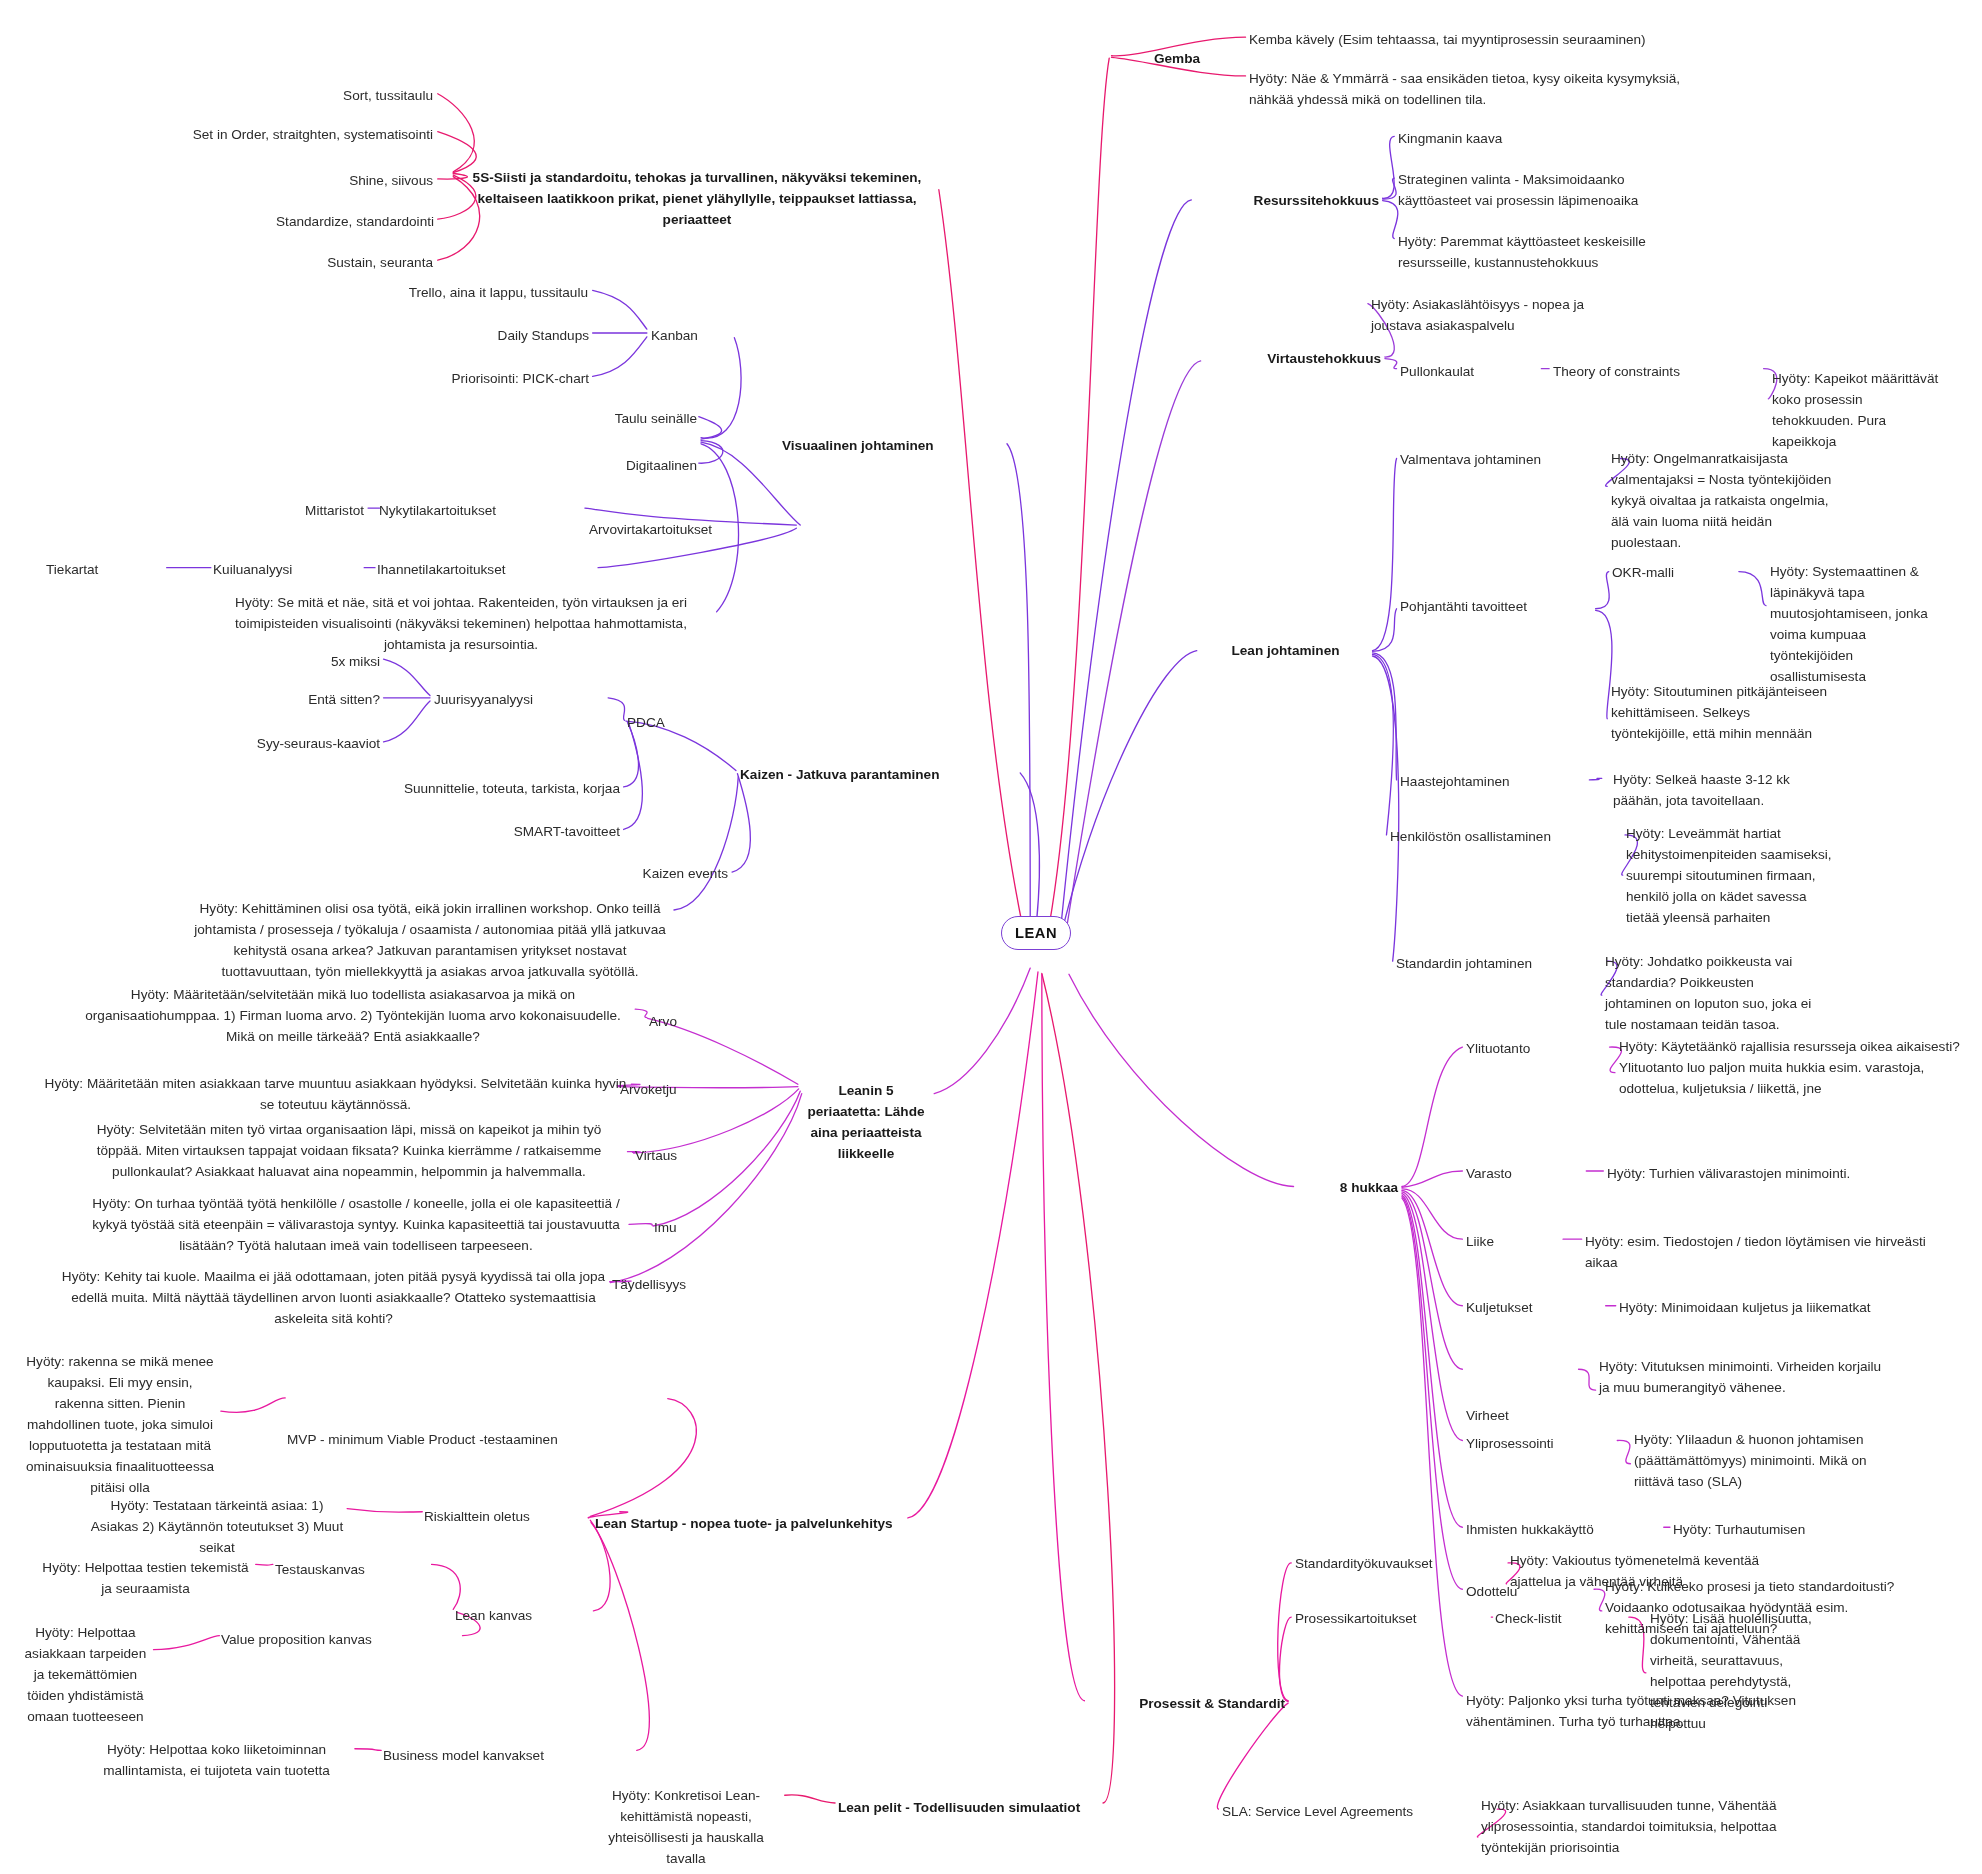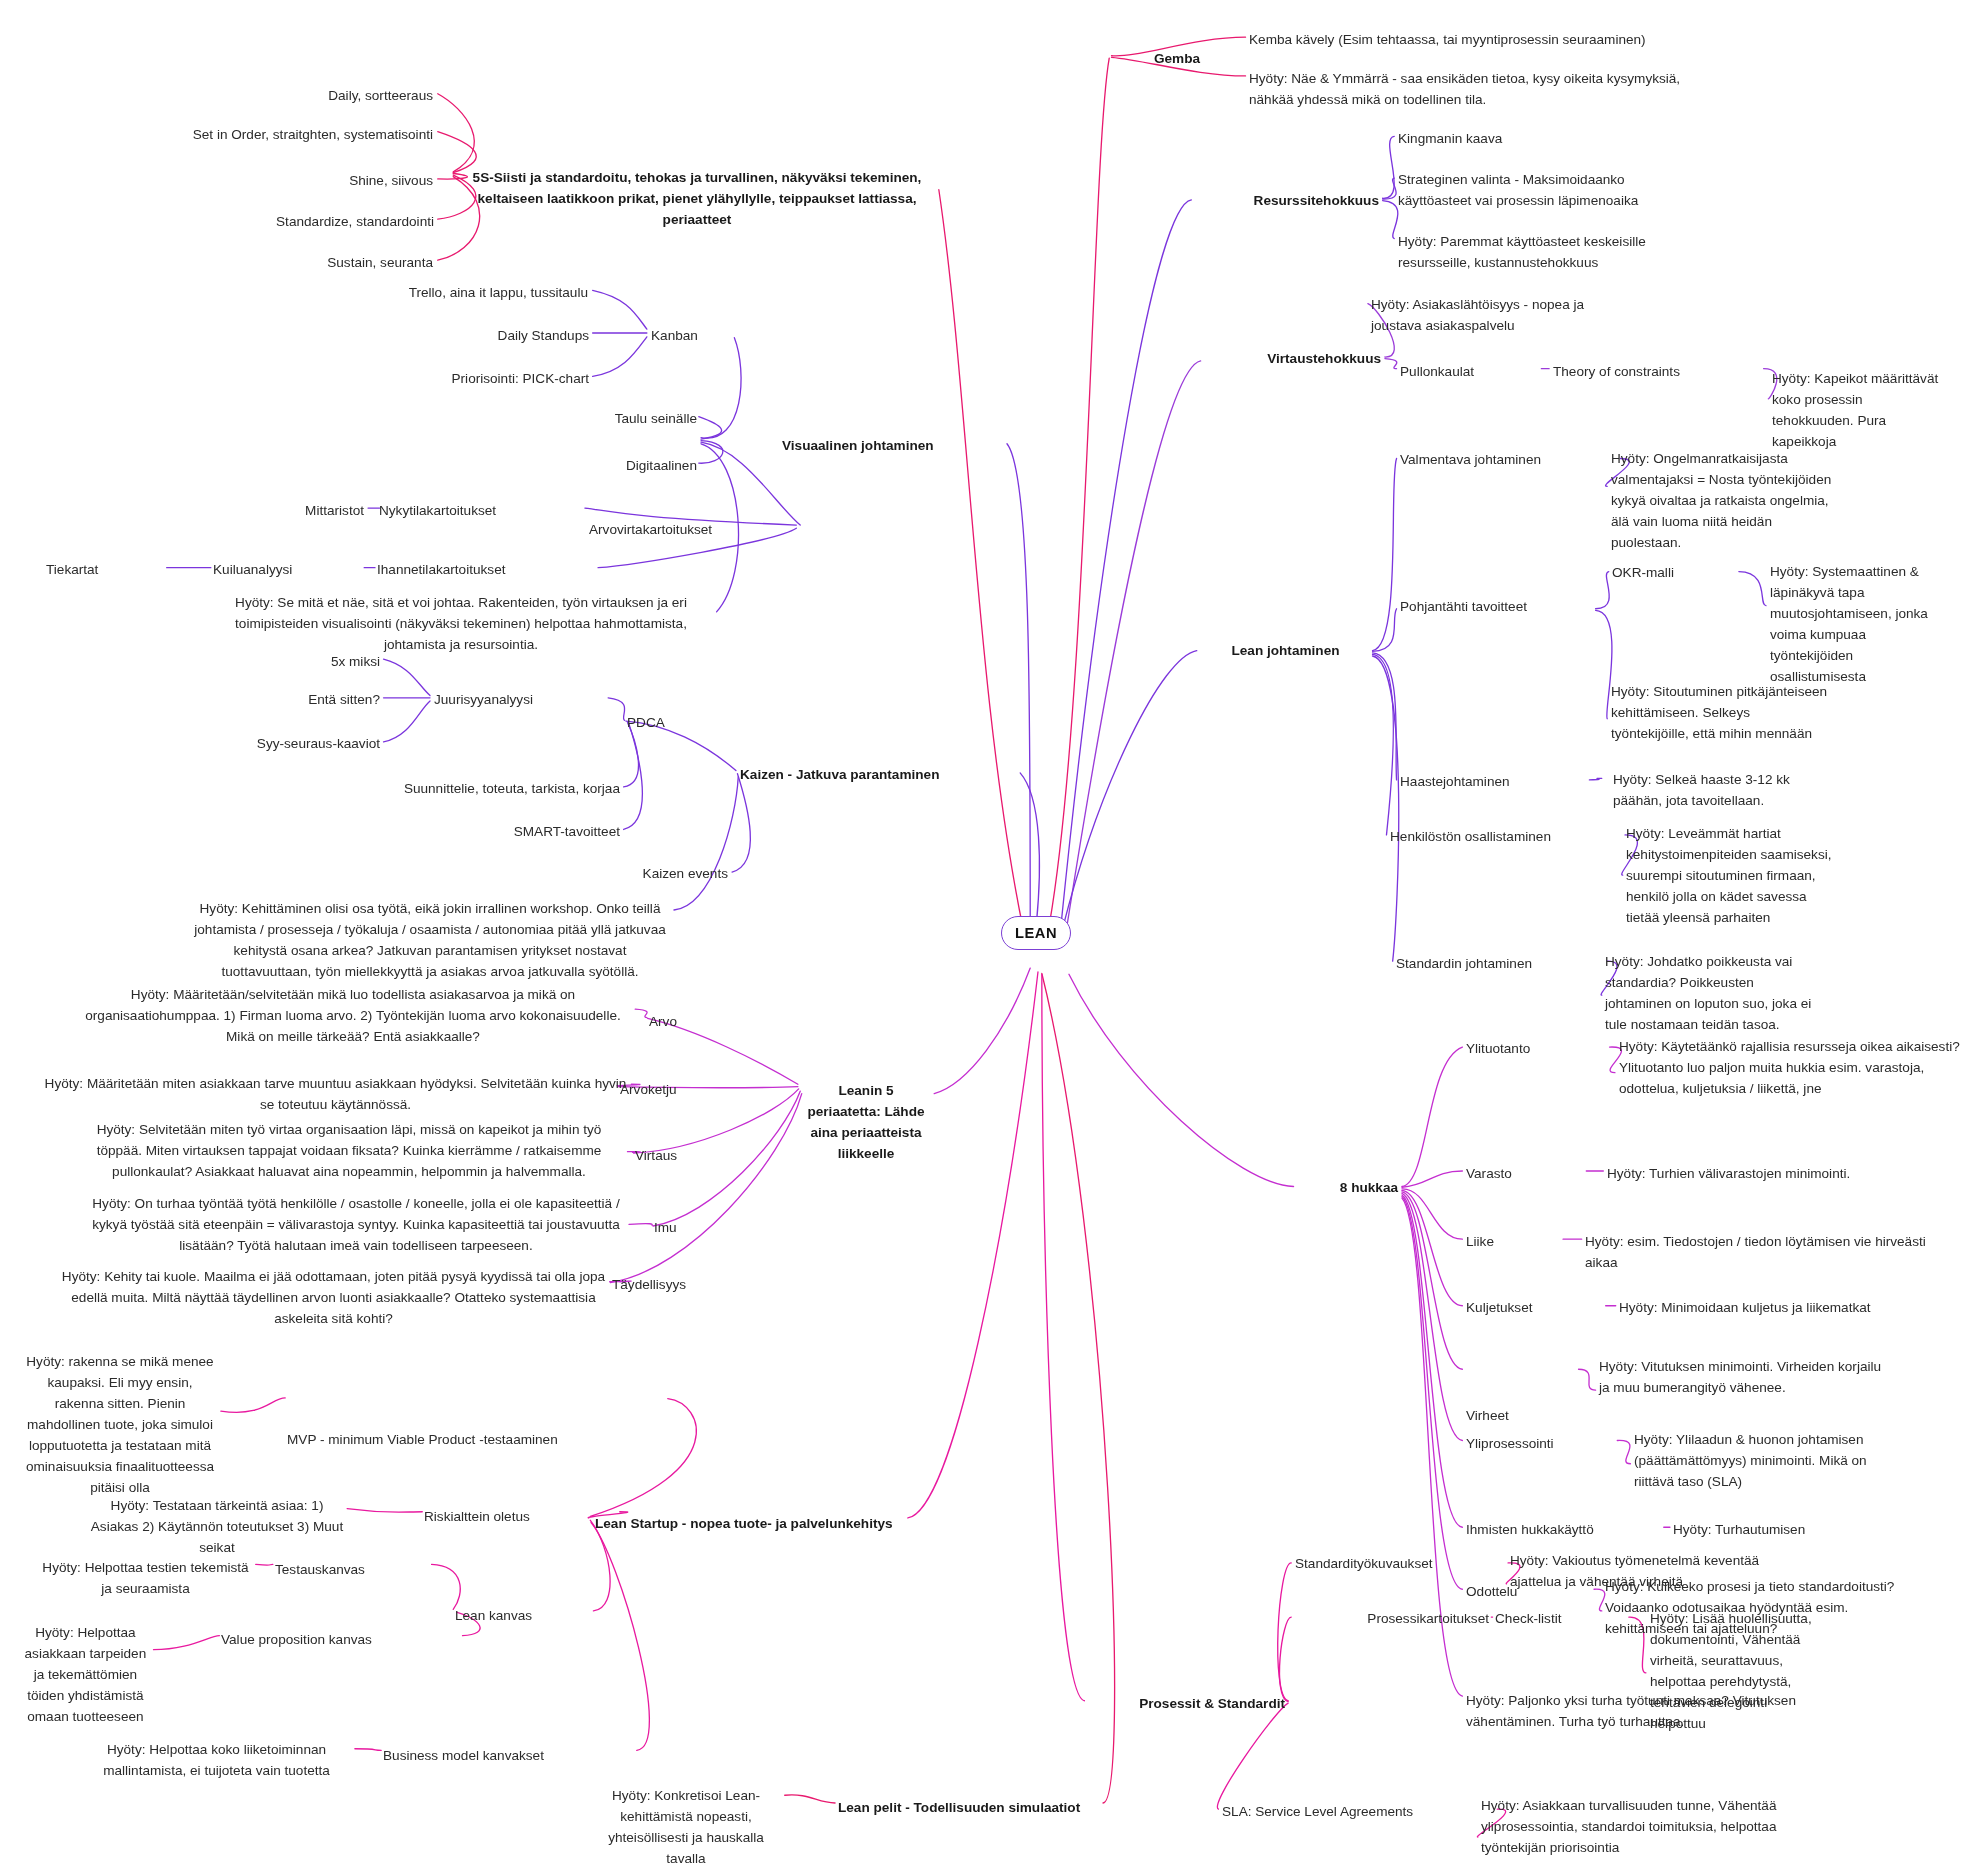--- a/index.html
+++ b/index.html
@@ -160,21 +160,21 @@
       <path d="M 1663 2196 C 1640 2190, 1650 2018, 1667 2018" stroke="#e8199f" stroke-width="1.7" fill="none" stroke-linecap="round"></path>
       <path d="M 1663 2197 C 1642 2192, 1655 2088, 1667 2088" stroke="#e8199f" stroke-width="1.7" fill="none" stroke-linecap="round"></path>
       <path d="M 1663 2199 C 1645 2210, 1560 2330, 1573 2336" stroke="#e8199f" stroke-width="1.7" fill="none" stroke-linecap="round"></path>
       <path d="M 1947 2018 C 1985 2016, 1940 2045, 1945 2045" stroke="#e8199f" stroke-width="1.7" fill="none" stroke-linecap="round"></path>
       <path d="M 1927 2088 C 1925 2088, 1925 2088, 1926 2088" stroke="#e8199f" stroke-width="1.7" fill="none" stroke-linecap="round"></path>
       <path d="M 2103 2088 C 2140 2086, 2110 2160, 2125 2160" stroke="#e8199f" stroke-width="1.7" fill="none" stroke-linecap="round"></path>
       <path d="M 1933 2336 C 1970 2334, 1900 2372, 1908 2372" stroke="#e8199f" stroke-width="1.7" fill="none" stroke-linecap="round"></path>
       <path d="M 1400 2196 C 1360 2190, 1345 1600, 1345 1258" stroke="#e8199f" stroke-width="1.7" fill="none" stroke-linecap="round"></path>
     </svg>
   <div id="nodes-layer">
-      <div class="node ta-right" style="left: 232px; top: 85px; width: 201px;">Daily, sortteeraus</div>
+      <div class="node ta-right" style="left: 232px; top: 85px; width: 201px;">Sort, tussitaulu</div>
       <div class="node ta-right" style="left: 108px; top: 124px; width: 325px;">Set in Order, straitghten, systematisointi</div>
       <div class="node ta-right" style="left: 232px; top: 170px; width: 201px;">Shine, siivous</div>
       <div class="node ta-right" style="left: 178px; top: 211px; width: 256px;">Standardize, standardointi</div>
       <div class="node ta-right" style="left: 232px; top: 252px; width: 201px;">Sustain, seuranta</div>
       <div class="node bold ta-center" style="left: 457px; top: 167px; width: 480px;">5S-Siisti ja standardoitu, tehokas ja turvallinen, näkyväksi tekeminen, keltaiseen laatikkoon prikat, pienet ylähyllylle, teippaukset lattiassa, periaatteet</div>
       <div class="node ta-right" style="left: 348px; top: 282px; width: 240px;">Trello, aina it lappu, tussitaulu</div>
       <div class="node ta-right" style="left: 434px; top: 325px; width: 155px;">Daily Standups</div>
       <div class="node ta-right" style="left: 372px; top: 368px; width: 217px;">Priorisointi: PICK-chart</div>
       <div class="node ta-left" style="left: 651px; top: 325px; width: 85px;">Kanban</div>
       <div class="node ta-right" style="left: 542px; top: 408px; width: 155px;">Taulu seinälle</div>
@@ -261,21 +261,21 @@
       <div class="node ta-left" style="left: 1466px; top: 1433px; width: 147px;">Yliprosessointi</div>
       <div class="node ta-left" style="left: 1634px; top: 1429px; width: 256px;">Hyöty: Ylilaadun &amp; huonon johtamisen (päättämättömyys) minimointi. Mikä on riittävä taso (SLA)</div>
       <div class="node ta-left" style="left: 1466px; top: 1519px; width: 194px;">Ihmisten hukkakäyttö</div>
       <div class="node ta-left" style="left: 1673px; top: 1519px; width: 217px;">Hyöty: Turhautumisen</div>
       <div class="node ta-left" style="left: 1466px; top: 1581px; width: 124px;">Odottelu</div>
       <div class="node ta-left" style="left: 1605px; top: 1576px; width: 310px;">Hyöty: Kulkeeko prosesi ja tieto standardoitusti? Voidaanko odotusaikaa hyödyntää esim. kehittämiseen tai ajatteluun?</div>
       <div class="node ta-left" style="left: 1466px; top: 1690px; width: 379px;">Hyöty: Paljonko yksi turha työtunti maksaa? Vitutuksen vähentäminen. Turha työ turhauttaa.</div>
       <div class="node bold ta-right" style="left: 1084px; top: 1693px; width: 201px;">Prosessit &amp; Standardit</div>
       <div class="node ta-left" style="left: 1295px; top: 1553px; width: 209px;">Standardityökuvaukset</div>
       <div class="node ta-left" style="left: 1510px; top: 1550px; width: 271px;">Hyöty: Vakioutus työmenetelmä keventää ajattelua ja vähentää virheitä</div>
-      <div class="node ta-left" style="left: 1295px; top: 1608px; width: 194px; text-align: right;">Prosessikartoitukset</div>
+      <div class="node ta-left" style="left: 1295px; top: 1608px; width: 194px;">Prosessikartoitukset</div>
       <div class="node ta-left" style="left: 1495px; top: 1608px; width: 132px;">Check-listit</div>
       <div class="node ta-left" style="left: 1650px; top: 1608px; width: 174px;">Hyöty: Lisää huolellisuutta, dokumentointi, Vähentää virheitä, seurattavuus, helpottaa perehdytystä, tehtävien delegointi helpottuu</div>
       <div class="node ta-left" style="left: 1222px; top: 1801px; width: 271px;">SLA: Service Level Agreements</div>
       <div class="node ta-left" style="left: 1481px; top: 1795px; width: 310px;">Hyöty: Asiakkaan turvallisuuden tunne, Vähentää yliprosessointia, standardoi toimituksia, helpottaa työntekijän priorisointia</div>
     </div>
   <div id="root-node" style="left: 1001px; top: 916px; width: 70px; height: 34px;">
     <span>LEAN</span>
   </div>
 </div>
 

